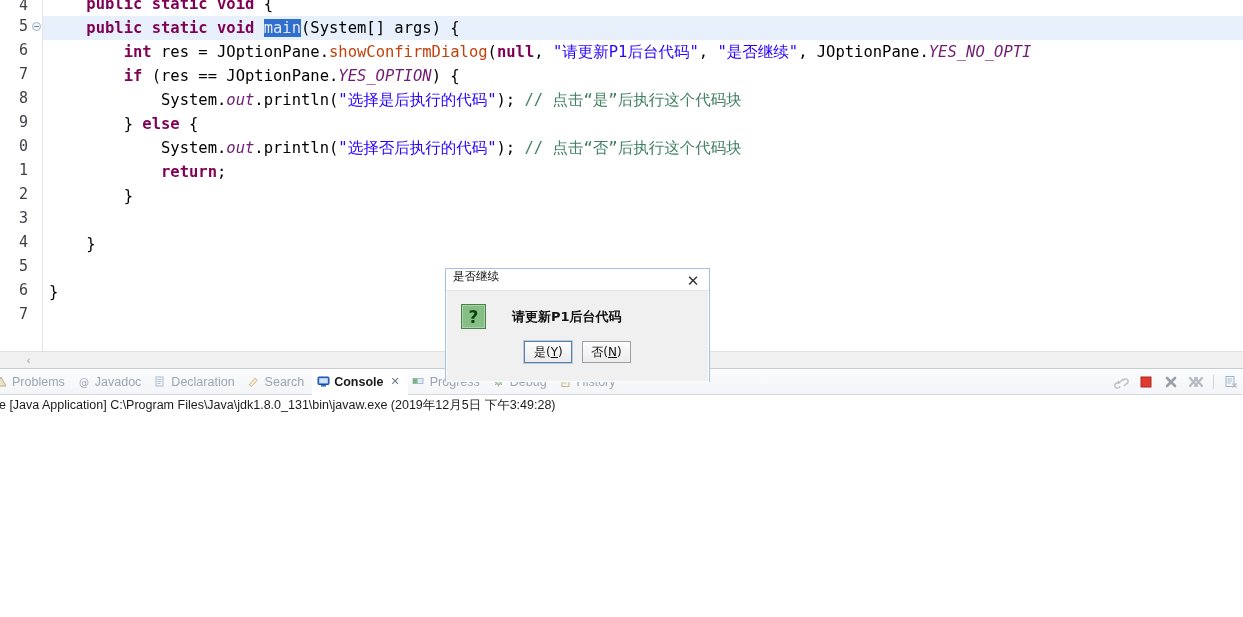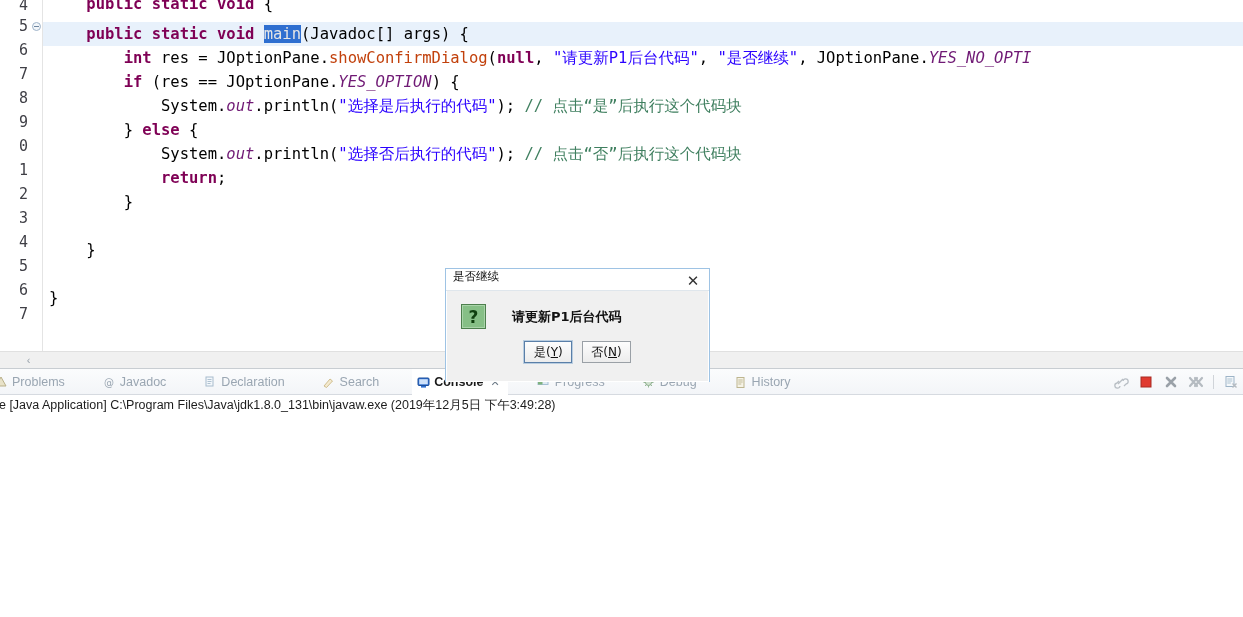--- a/index.html
+++ b/index.html
@@ -80,21 +80,21 @@
   .console-panel {
     position: absolute; left: 0; top: 368px; width: 1243px; height: 249px;
     background: #ffffff;
     border-top: 1px solid #c8cdd2;
   }
   .tabbar {
     position: relative;
     height: 26px;
     background: linear-gradient(to bottom,#fbfcfd 0%, #f3f5f8 100%);
     border-bottom: 1px solid #d6dae0;
-    display: flex;  gap: 25px;
+    display: flex; align-items: center;
   }
   .tab {
     display: flex; align-items: center; gap: 4px;
     height: 26px; padding: 0 8px 0 4px;
     font-size: 12.5px; color: #9aa6b2;
     white-space: nowrap; cursor: default;
   }
   .tab.active { color: #1a1a1a; font-weight: bold; background: #ffffff; }
   .tab.first { padding-left: 0; margin-left: -6px; }
   .tab-icon {
@@ -216,23 +216,23 @@
       <div class="gutter-line">2</div>
       <div class="gutter-line">3</div>
       <div class="gutter-line">4</div>
       <div class="gutter-line">5</div>
       <div class="gutter-line">6</div>
       <div class="gutter-line">7</div>
     </div>
 
     <div class="code-area">
 
-      <div class="code-line" style="height:22px;line-height:8px;overflow:hidden;"><span class="kw">    public static void</span><span class="plain"> {</span></div>
-
-      <div class="code-line hl"><span class="plain">    </span><span class="kw">public static void</span><span class="plain"> </span><span class="sel">main</span><span class="plain">(Javadoc[] args) {</span></div>
+      <div class="code-line" style="height:16px;line-height:8px;overflow:hidden;"><span class="kw">    public static void</span><span class="plain"> {</span></div>
+
+      <div class="code-line hl"><span class="plain">    </span><span class="kw">public static void</span><span class="plain"> </span><span class="sel">main</span><span class="plain">(System[] args) {</span></div>
 
       <div class="code-line"><span class="plain">        </span><span class="kw">int</span><span class="plain"> res = JOptionPane.</span><span class="mth">showConfirmDialog</span><span class="plain">(</span><span class="kw">null</span><span class="plain">, </span><span class="str">"请更新P1后台代码"</span><span class="plain">, </span><span class="str">"是否继续"</span><span class="plain">, JOptionPane.</span><span class="fld">YES_NO_OPTI</span></div>
 
       <div class="code-line"><span class="plain">        </span><span class="kw">if</span><span class="plain"> (res == JOptionPane.</span><span class="fld">YES_OPTION</span><span class="plain">) {</span></div>
 
       <div class="code-line"><span class="plain">            System.</span><span class="fld">out</span><span class="plain">.println(</span><span class="str">"选择是后执行的代码"</span><span class="plain">); </span><span class="cmt">// 点击“是”后执行这个代码块</span></div>
 
       <div class="code-line"><span class="plain">        } </span><span class="kw">else</span><span class="plain"> {</span></div>
 
       <div class="code-line"><span class="plain">            System.</span><span class="fld">out</span><span class="plain">.println(</span><span class="str">"选择否后执行的代码"</span><span class="plain">); </span><span class="cmt">// 点击“否”后执行这个代码块</span></div>

